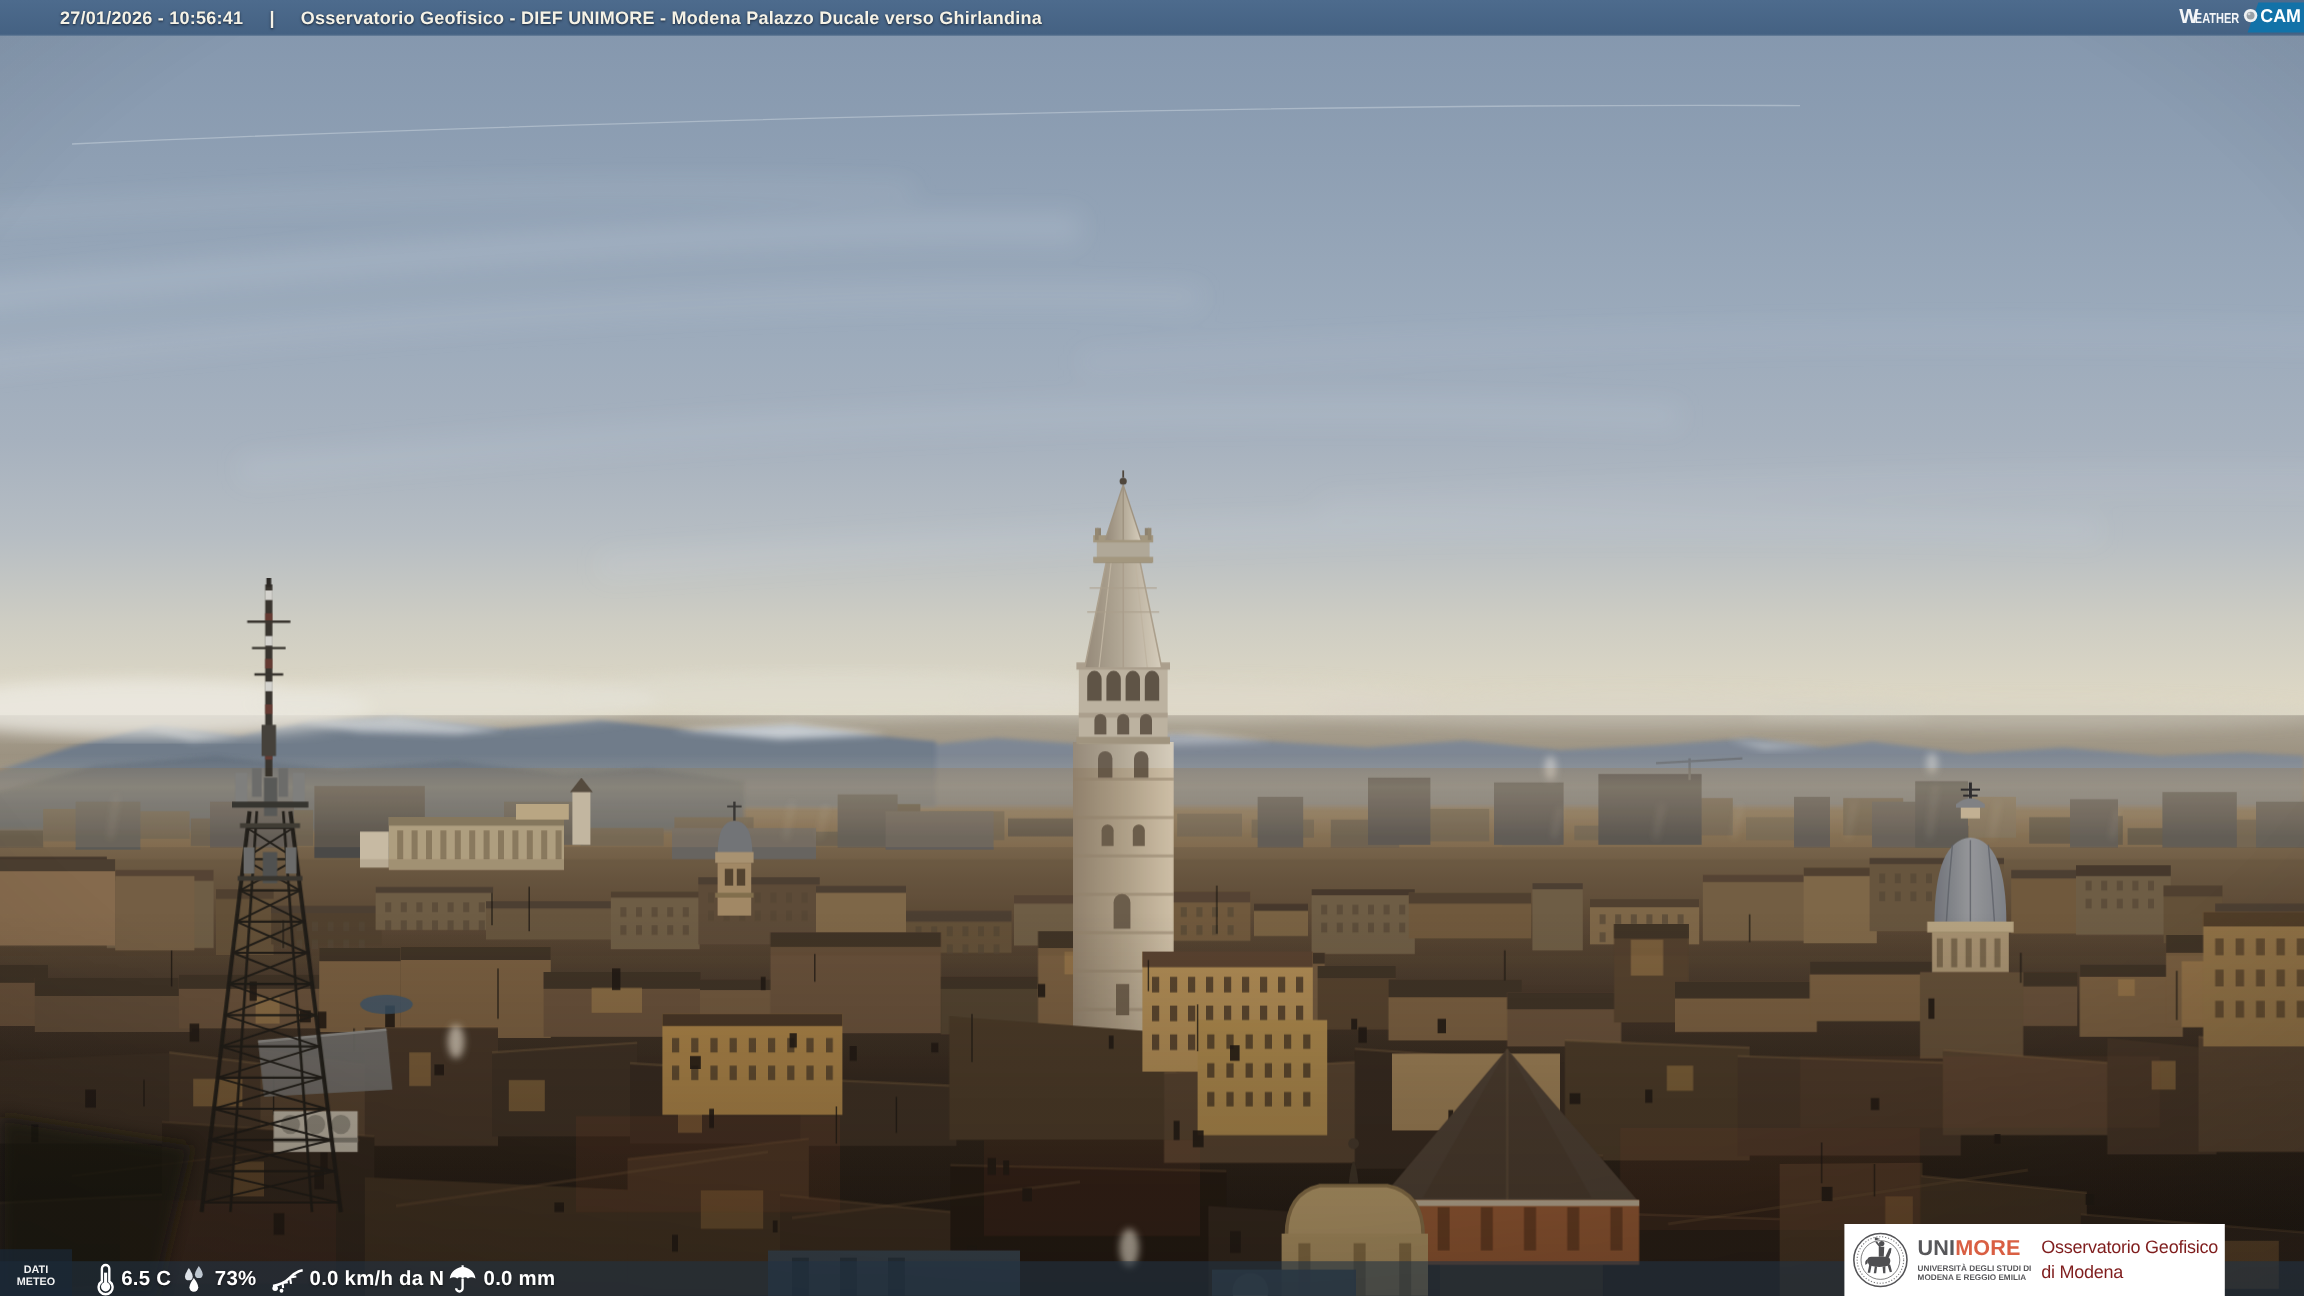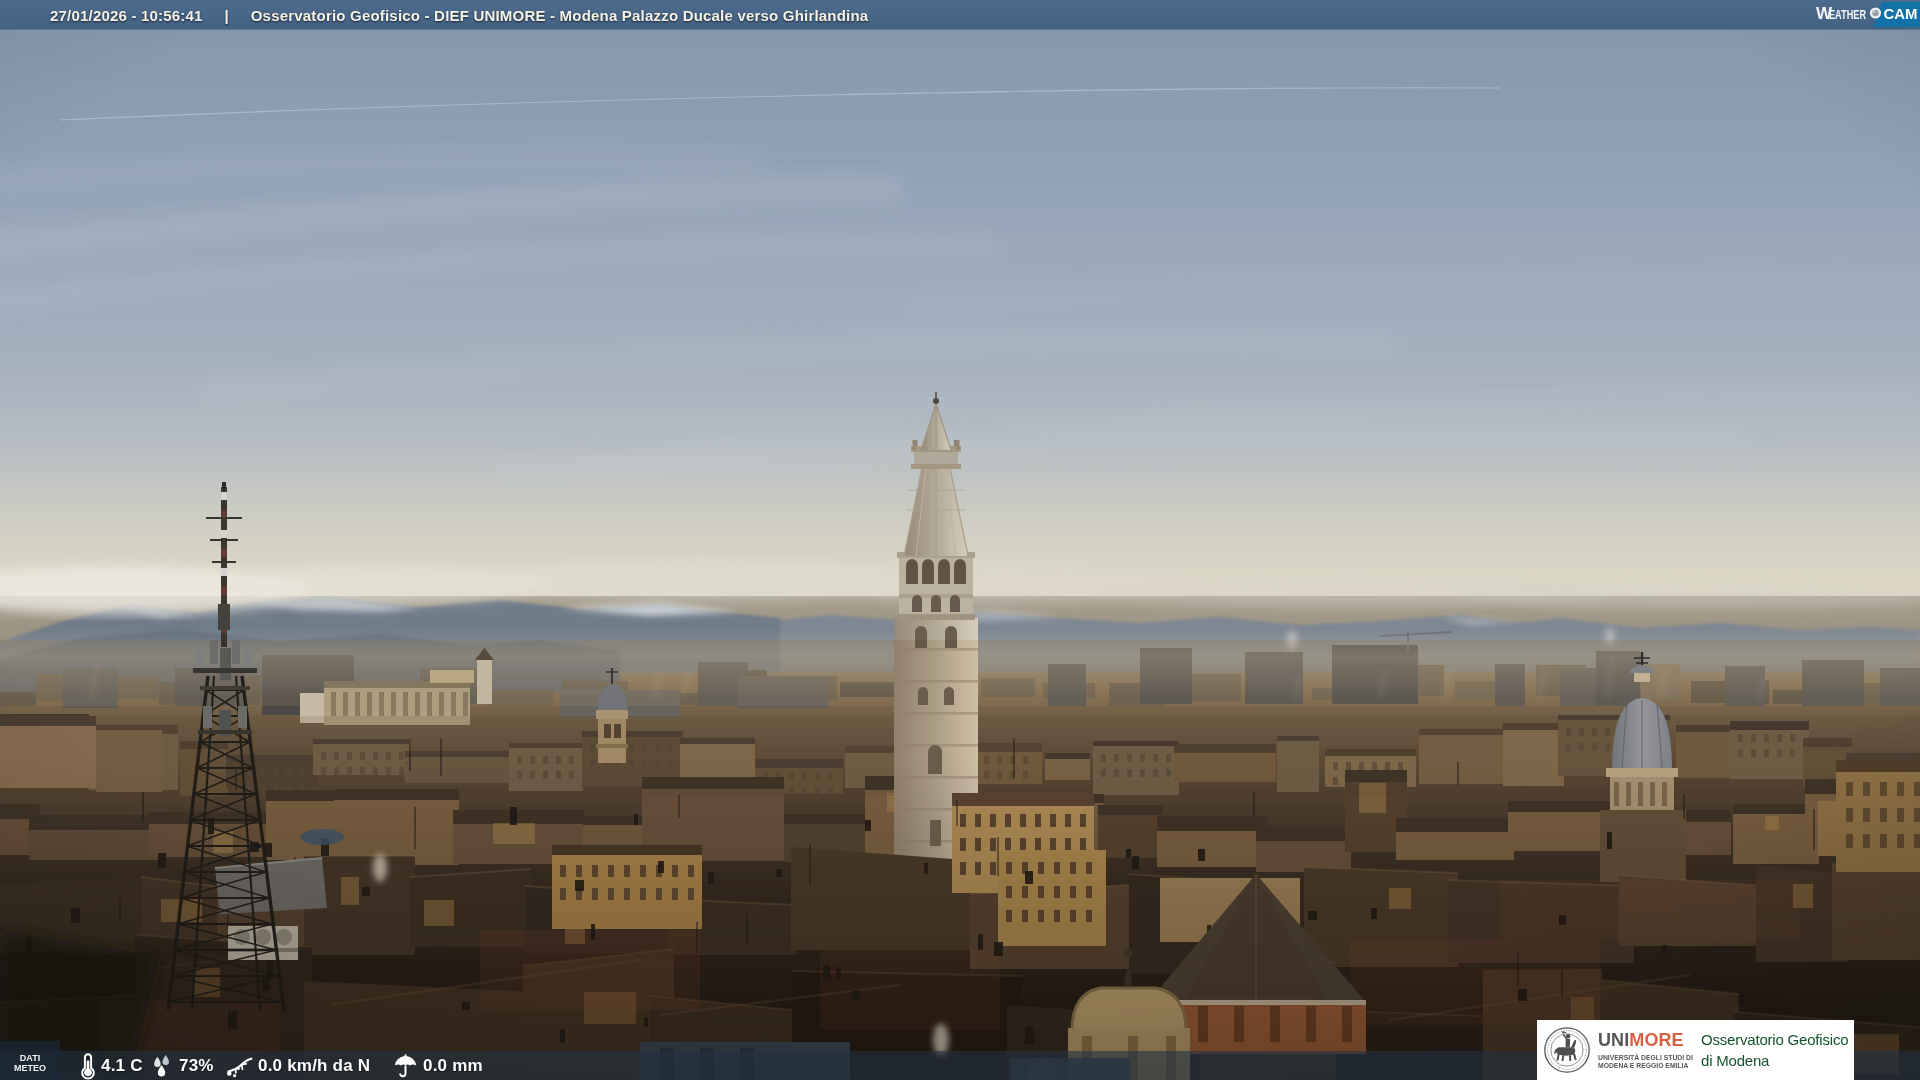--- a/index.html
+++ b/index.html
@@ -856,40 +856,40 @@
 </div>
 
 <div class="ov" id="botbar"></div>
 <div class="ov" id="datibox">DATI<br>METEO</div>
 <div class="wd" style="left:78px;">
       <svg width="20" height="28" viewBox="0 0 22 30">
         <path d="M11,2 a3.4,3.4 0 0 1 3.4,3.4 L14.4,17 a6.4,6.4 0 1 1 -6.8,0 L7.6,5.4 A3.4,3.4 0 0 1 11,2 Z" fill="none" stroke="#fff" stroke-width="2.2"></path>
         <circle cx="11" cy="22" r="4.2" fill="#fff"></circle>
         <rect x="9.6" y="9" width="2.8" height="12" fill="#fff"></rect>
       </svg>
-      <span style="margin-left:3px;">4.1 C</span>
+      <span style="margin-left:3px;">6.5 C</span>
     </div>
 <div class="wd" style="left:150px;">
       <svg width="24" height="26" viewBox="0 0 26 28">
         <path d="M8,4 q3.5,5 3.5,7.5 a3.5,3.5 0 1 1 -7,0 Q4.5,9 8,4 Z" fill="#e8edf2" opacity="0.95"></path>
         <path d="M17,2 q3.5,5 3.5,7.5 a3.5,3.5 0 1 1 -7,0 Q13.5,7 17,2 Z" fill="#cfd8e2" opacity="0.9"></path>
         <path d="M12.5,13 q4,5.5 4,8.3 a4,4 0 1 1 -8,0 Q8.5,18.5 12.5,13 Z" fill="#fff"></path>
       </svg>
       <span style="margin-left:5px;text-align:center;">73%</span>
     </div>
 <div class="wd" style="left:224px;">
       <svg width="30" height="27" viewBox="0 0 34 30">
         <path d="M4,22 Q14,20 20,14 Q26,8 32,7" stroke="#fff" stroke-width="2.4" fill="none"></path>
         <path d="M20,14 l6,-1 M20,14 l1,6 M13,19 l5,-0.5 M13,19 l0.5,5" stroke="#fff" stroke-width="2" fill="none"></path>
         <circle cx="6" cy="24" r="2.6" fill="#fff"></circle>
         <circle cx="12" cy="26.5" r="1.8" fill="#fff"></circle>
       </svg>
       <span style="margin-left:4px;">0.0 km/h da N</span>
     </div>
-<div class="wd" style="left:392px;">
+<div class="wd" style="left:372px;">
       <svg width="27" height="25" viewBox="0 0 30 28">
         <path d="M15,3 Q26,5 27,14 Q23,11.5 20,14 Q17.5,11.5 15,14 Q12.5,11.5 10,14 Q7,11.5 3,14 Q4,5 15,3 Z" fill="#fff"></path>
         <path d="M15,14 L15,23 a3,3 0 0 1 -6,0" stroke="#fff" stroke-width="2.2" fill="none"></path>
         <path d="M15,1.5 L15,4" stroke="#fff" stroke-width="2"></path>
       </svg>
       <span style="margin-left:4px;">0.0 mm</span>
     </div>
 
 <div class="ov" id="unibox">
   <div style="margin-left:6px;height:48px;"><svg width="48" height="48" viewBox="0 0 52 52">
@@ -907,14 +907,14 @@
 <path d="M24.5,14 L29.5,14 L29,23 L24.5,23 Z"></path>
 <circle cx="27.2" cy="11.2" r="2.4"></circle>
 <path d="M25.5,15 L21.5,10 L22.8,9 L26.5,13.5 Z"></path>
 <path d="M21,9.5 L21,5.5 L26,7 L21,8.5 Z"></path>
 </g>
 </svg></div>
   <div style="margin-left:7px;width:97px;">
     <div style="font-size:18px;letter-spacing:0.1px;color:#57575a;font-weight:bold;">UNI<span style="color:#d95f43;">MORE</span></div>
     <div style="font-size:6.8px;color:#57575a;letter-spacing:0;line-height:8.5px;margin-top:3px;font-weight:bold;white-space:nowrap;">UNIVERSITÀ DEGLI STUDI DI<br>MODENA E REGGIO EMILIA</div>
   </div>
-  <div style="margin-left:6px;font-size:15px;color:#14532d;line-height:21px;letter-spacing:-0.2px;white-space:nowrap;">Osservatorio Geofisico<br>di Modena</div>
+  <div style="margin-left:6px;font-size:15px;color:#7f1d1d;line-height:21px;letter-spacing:-0.2px;white-space:nowrap;">Osservatorio Geofisico<br>di Modena</div>
 </div>
 </div>
 </body></html>

